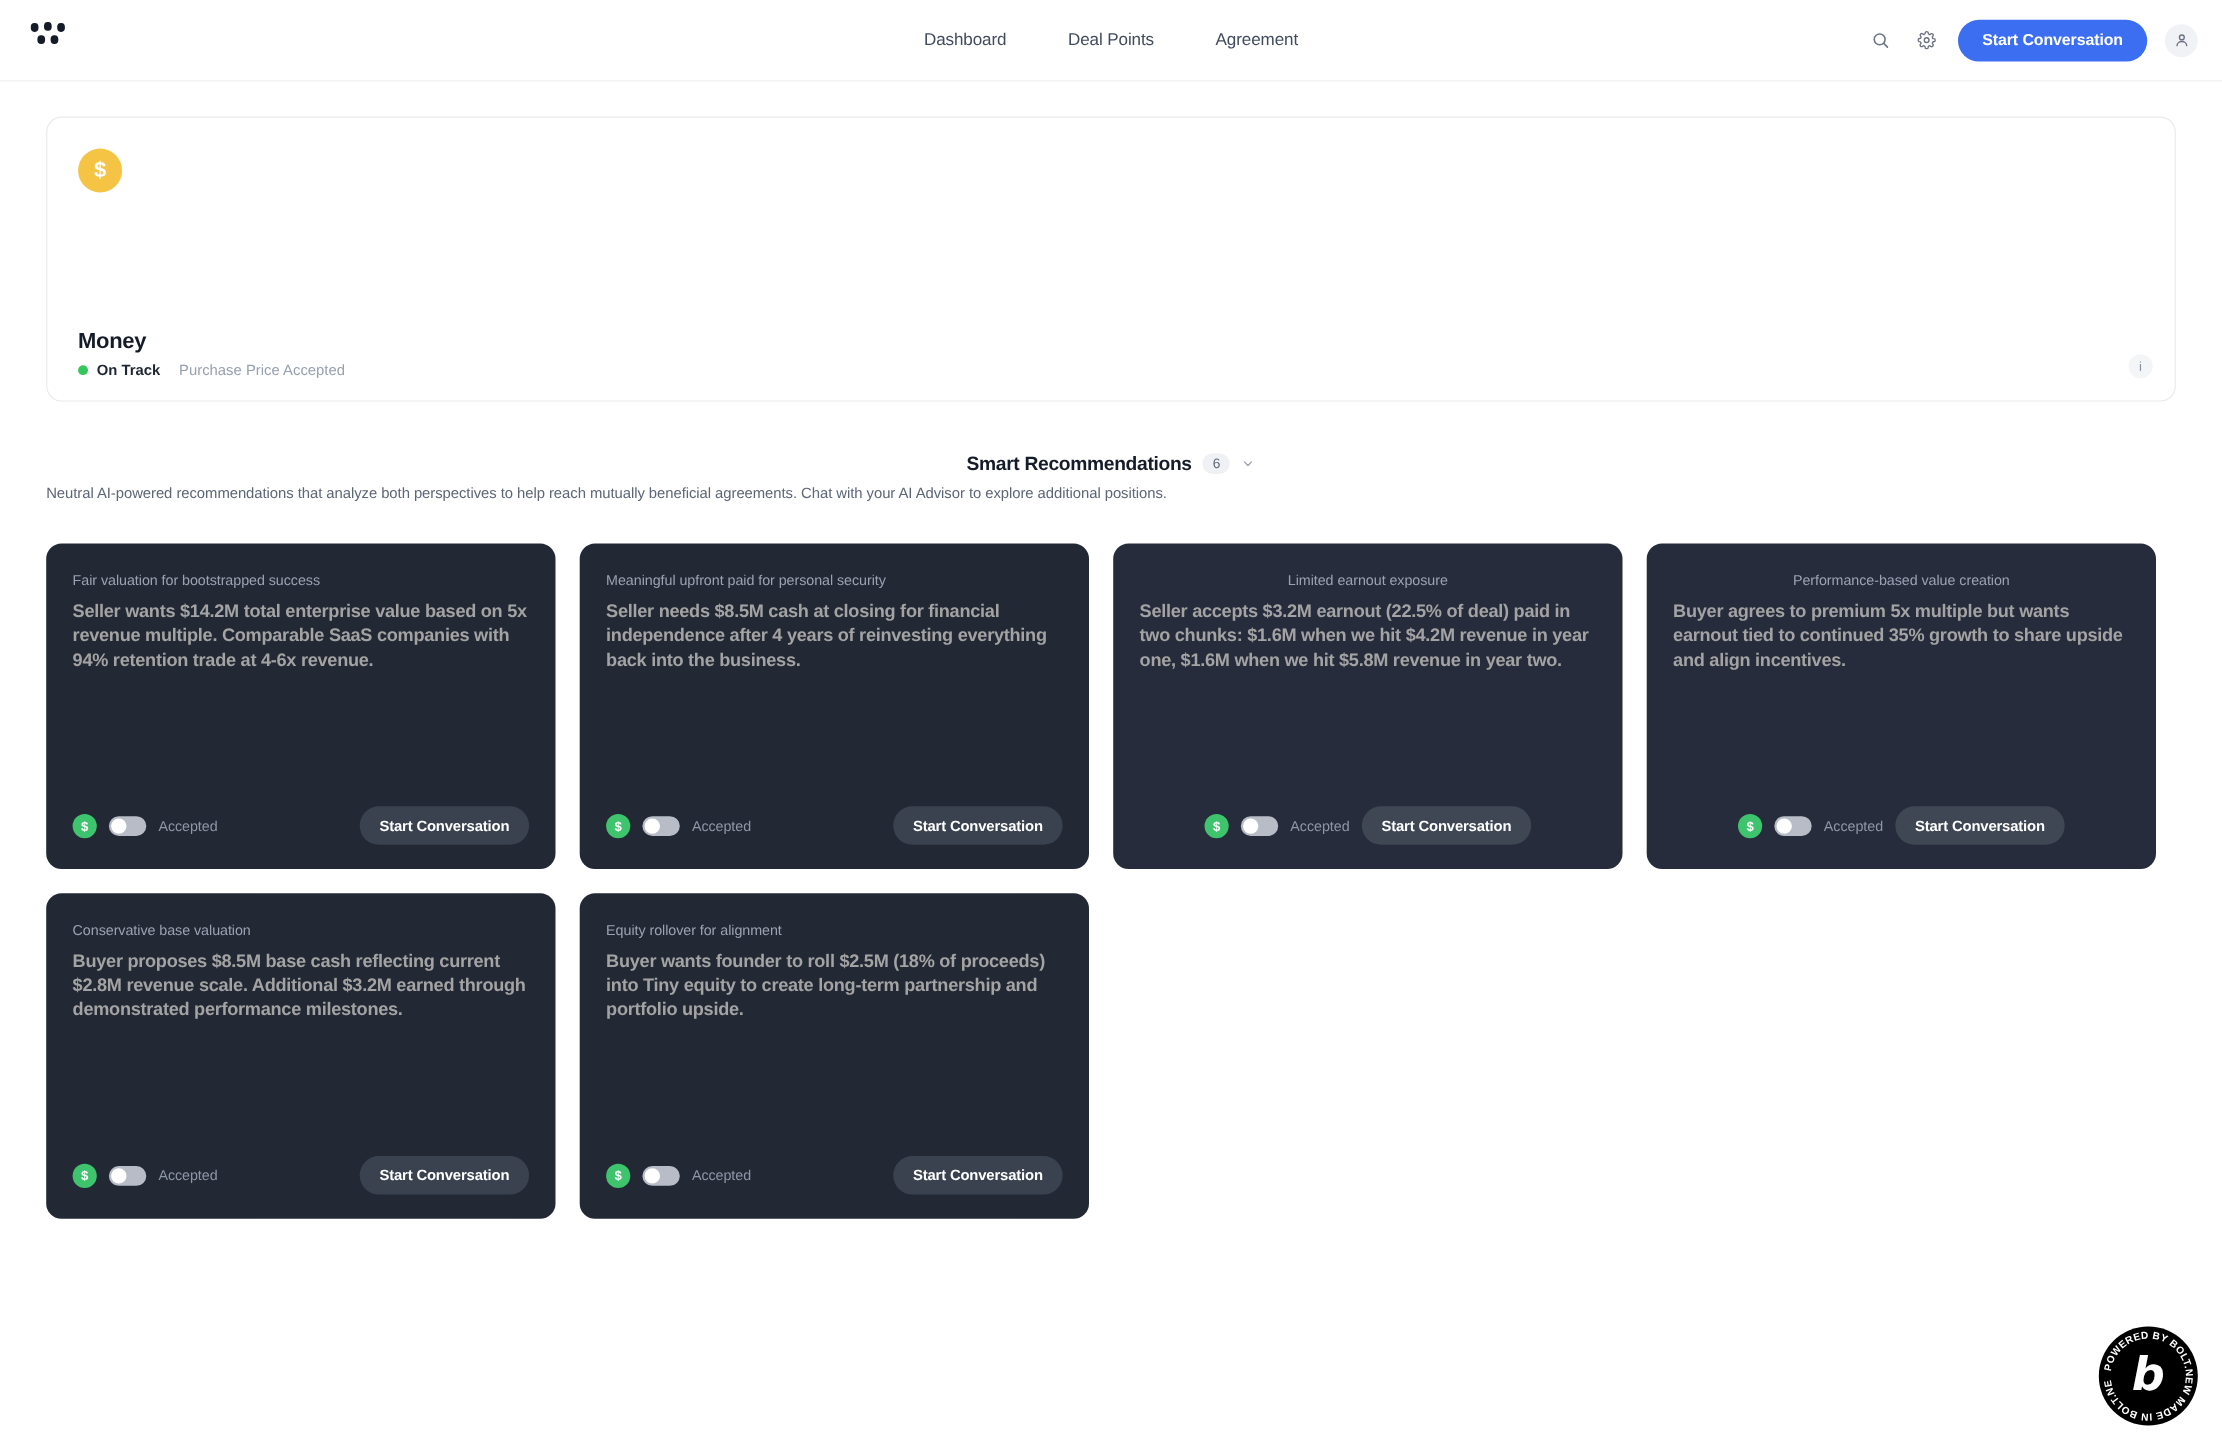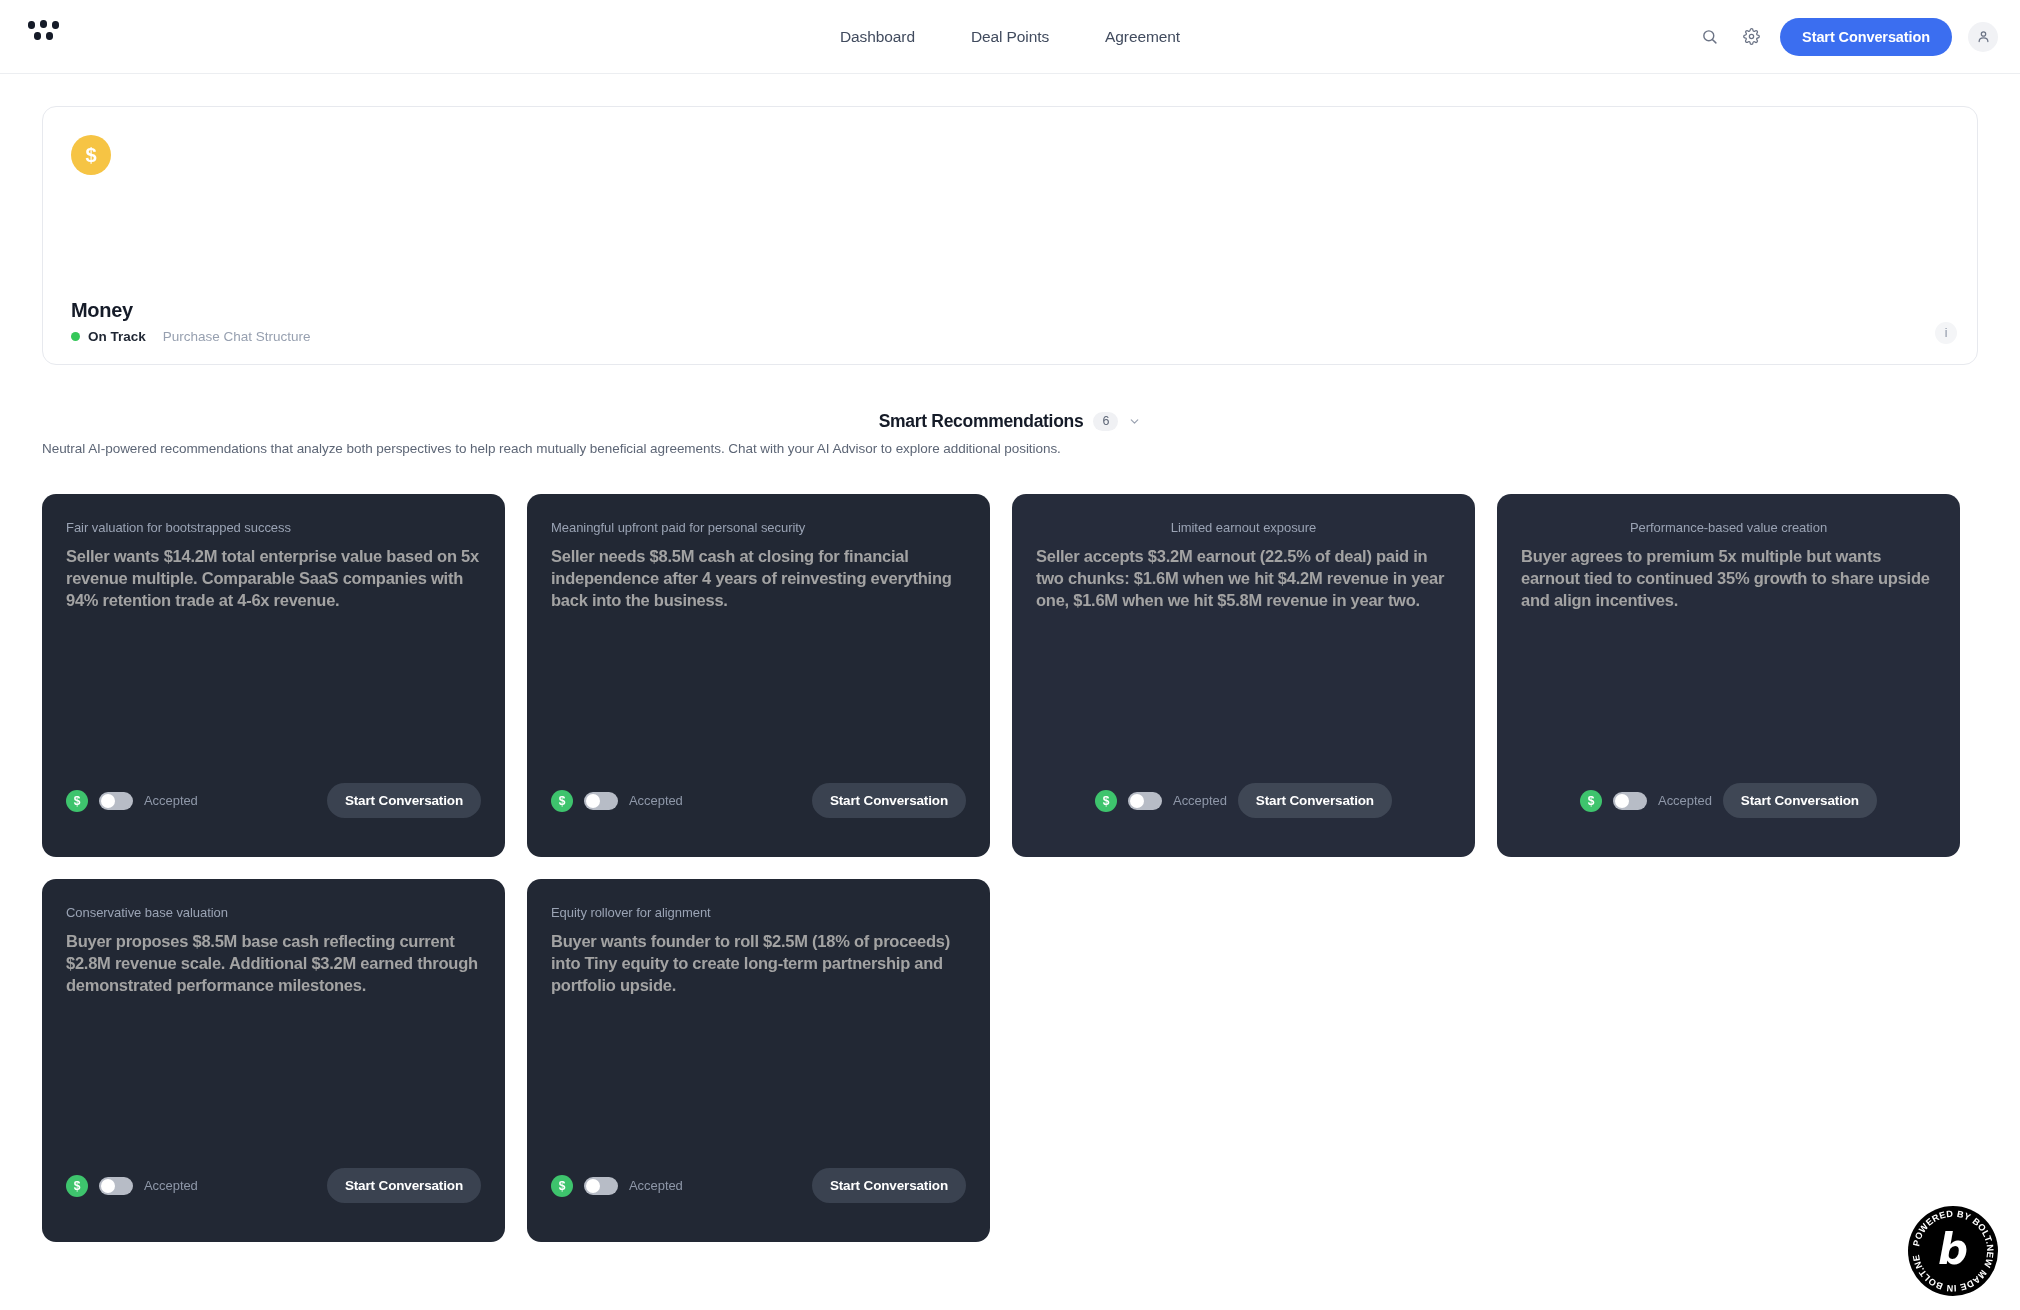--- a/index.html
+++ b/index.html
@@ -204,22 +204,22 @@
   
   .rec-grid {
     margin-top: 38px;
     display: grid;
     grid-template-columns: repeat(4, 463px);
     gap: 22px;
   }
   .rec-card {
     background: #222834;
     border-radius: 14px;
-    height: 363px;
-    padding: 26px 24px 39px 24px;
+    height: 296px;
+    padding: 26px 24px 22px 24px;
     display: flex;
     flex-direction: column;
     position: relative;
   }
   .rec-card.alt {
     background: #262c3b;
     align-items: center;
   }
   .rec-label {
     font-size: 13px;
@@ -363,21 +363,21 @@
 <div class="page">
 
   <div class="hero-card">
     <div class="money-badge">$</div>
 
     <div class="hero-bottom">
       <div class="hero-title">Money</div>
       <div class="hero-meta">
         <span class="dot-green"></span>
         <span class="meta-status">On Track</span>
-        <span class="meta-sub">Purchase Chat Structure</span>
+        <span class="meta-sub">Purchase Price Accepted</span>
       </div>
     </div>
 
     <span class="info-icon">i</span>
   </div>
 
   <div class="sr-header">
     <span class="sr-title">Smart Recommendations</span>
     <span class="sr-count">6</span>
     <span class="sr-chevron">

